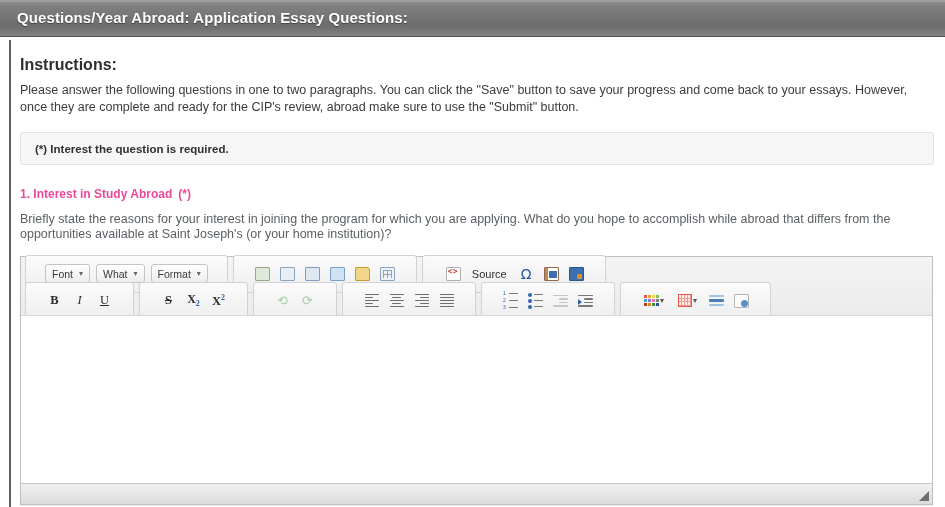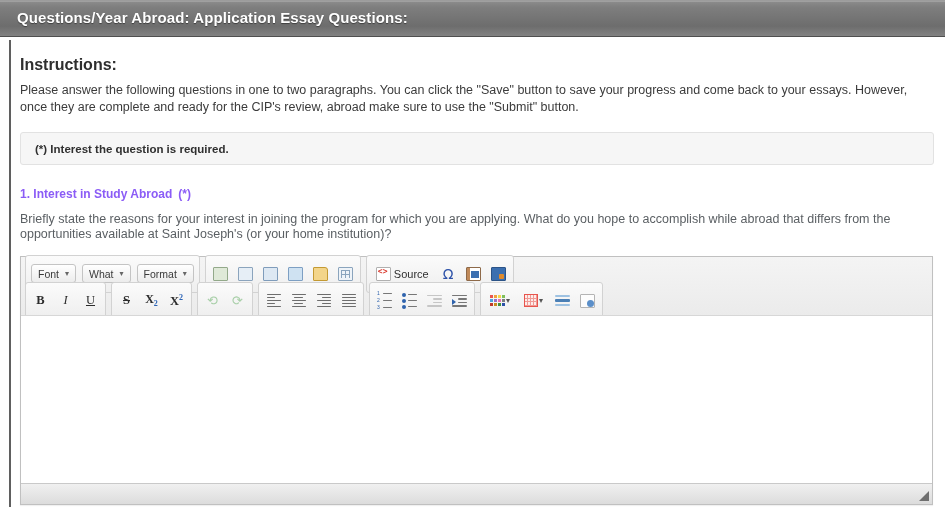--- a/index.html
+++ b/index.html
@@ -58,21 +58,21 @@
     border-radius: 3px;
     display: flex; align-items: center;
   }
   .notice-text {
     font-size: 11.5px; font-weight: bold; color: #303030;
     margin-left: 14px;
   }
 
   
   .question-title {
-    font-size: 12px; font-weight: bold; color: #8b5cf6;
+    font-size: 12px; font-weight: bold; color: #ec4899;
     margin: 22px 0 0 9px;
   }
   .question-title .req { margin-left: 6px; }
   .question-prompt {
     font-size: 12.5px; color: #5a5f63; line-height: 15px;
     margin: 11px 0 0 9px; width: 908px;
   }
 
   
   .editor {
@@ -90,21 +90,21 @@
   }
   .tb-row { display: flex; align-items: center; height: 25px; margin-bottom: 2px; }
   .tb-row:last-child { margin-bottom: 0; }
 
   
   .tb-group {
     display: flex; align-items: center;
     background: linear-gradient(to bottom, #fbfbfb 0%, #eeeeee 100%);
     border: 1px solid #d2d2d2;
     border-radius: 3px;
-    padding: 1px 2px;
+    padding: 1px 16px;
     margin-right: 5px;
     height: 38px;
   }
 
   
   .combo {
     display: flex; align-items: center; justify-content: center;
     height: 19px; padding: 0 6px;
     background: linear-gradient(to bottom, #ffffff 0%, #ececec 100%);
     border: 1px solid #c4c4c4;
@@ -118,21 +118,21 @@
   }
 
   
   .tbtn {
     width: 23px; height: 21px;
     display: flex; align-items: center; justify-content: center;
     border: 1px solid transparent; border-radius: 3px;
     margin: 0 1px; cursor: default; position: relative;
   }
   .tbtn.wide { width: auto; padding: 0 5px; }
-  .tbtn .lbl { font-size: 11px; color: #2f2f2f; margin-left: 3px; }
+  .tbtn .lbl { font-size: 11px; color: #2f2f2f; margin-left: 11px; }
 
   
   .glyph { font-size: 12.5px; color: #2c2c2c; line-height: 1; }
   .glyph.serif { font-family: "Liberation Serif", serif; }
   .glyph.bold { font-weight: bold; }
   .glyph.ital { font-style: italic; }
   .glyph.undl { text-decoration: underline; }
   .glyph.strk { text-decoration: line-through; }
   .glyph.sub  { font-size: 12px; }
   .glyph.sub sub { font-size: 8px; color:#2b63b5; }

